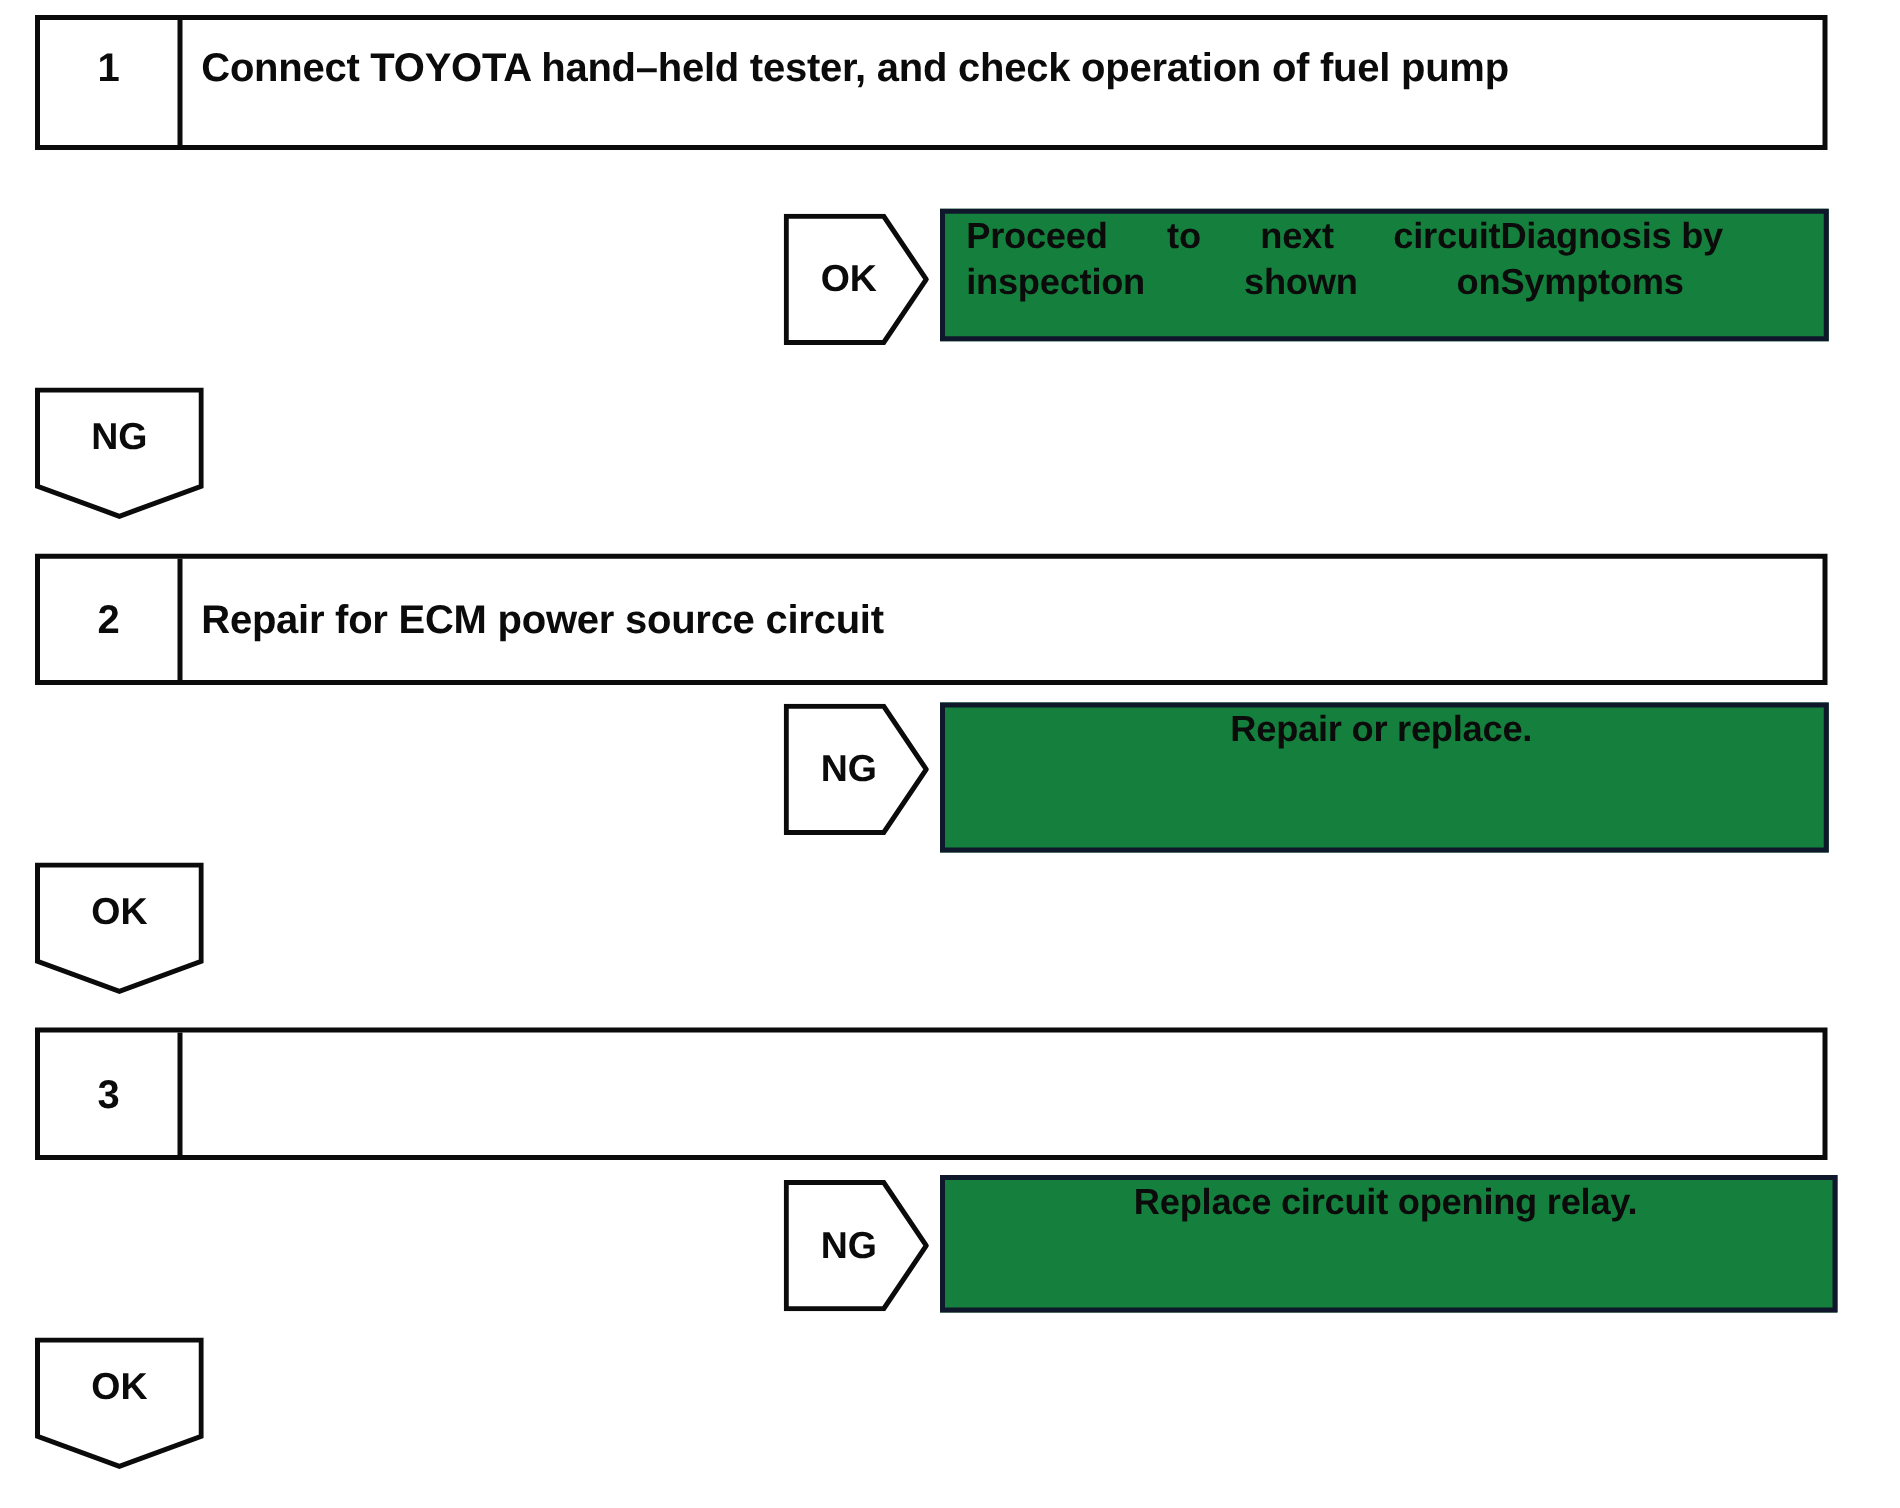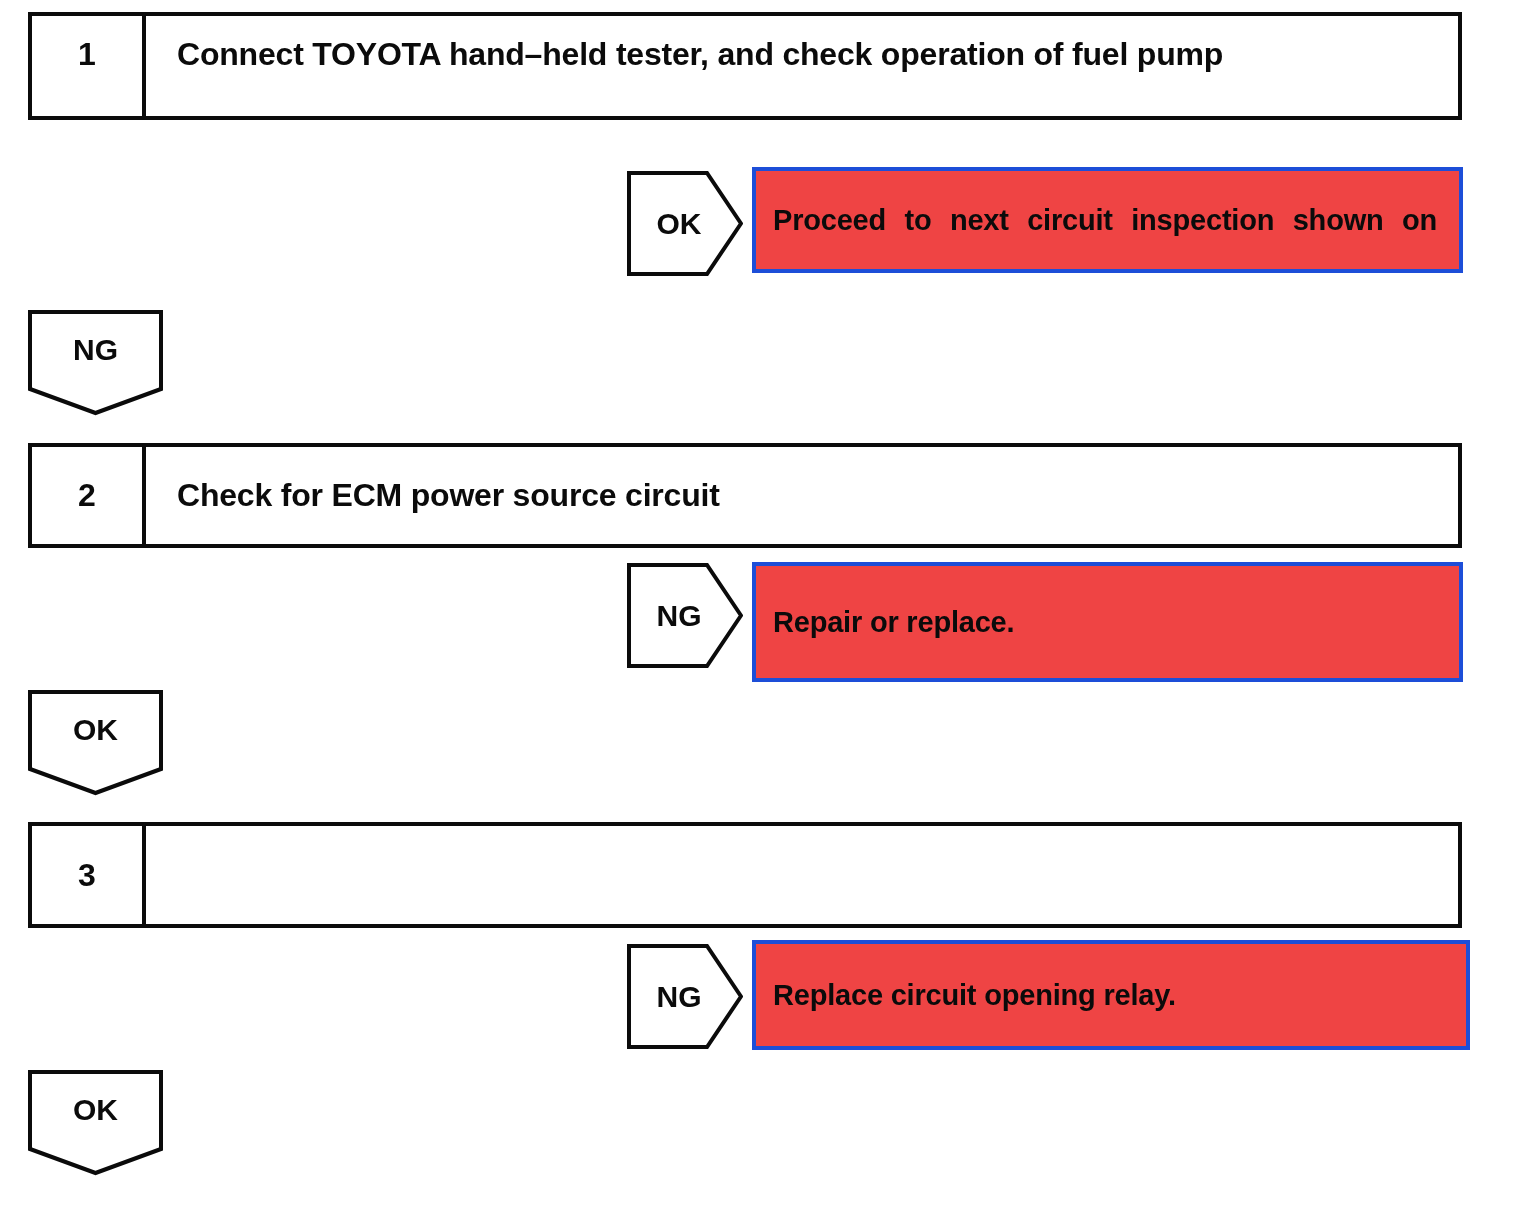--- a/index.html
+++ b/index.html
@@ -26,21 +26,21 @@
     flex: 0 0 114px;
     border-right: 4px solid #0b0b0b;
     display: flex;
     justify-content: center;
     font-size: 32px;
     font-weight: bold;
   }
   .box-title {
     flex: 1;
     display: flex;
-    padding-left: 31px;
+    padding-left: 15px;
     font-size: 32px;
     font-weight: bold;
     letter-spacing: -0.2px;
     white-space: nowrap;
   }
   .v-top .num-cell, .v-top .box-title { align-items: flex-start; padding-top: 20px; }
   .v-center .num-cell, .v-center .box-title { align-items: center; }
 
   
   .branch-arrow {
@@ -52,24 +52,24 @@
   .branch-arrow .label {
     position: absolute;
     left: 0; top: 0; width: 104px; height: 105px;
     display: flex; align-items: center; justify-content: center;
     font-size: 30px; font-weight: bold;
   }
 
   
   .result-box {
     position: absolute;
-    border: 4px solid #1d4ed8;
-    background: #ef4444;
+    border: 4px solid #0f172a;
+    background: #15803d;
     display: flex;
-    flex-direction: column;
+    flex-direction: row;
     justify-content: center;
     padding: 0 22px 0 17px;
   }
   .result-line {
     font-size: 29px;
     font-weight: bold;
     line-height: 37px;
     letter-spacing: -0.2px;
   }
   .result-line.justify { text-align: justify; text-align-last: justify; }
@@ -99,32 +99,33 @@
   </div>
 
   <div class="branch-arrow" style="left:627px; top:171px;">
     <svg width="116" height="105" viewBox="0 0 116 105">
       <polygon points="2,2 80,2 114,52.5 80,103 2,103" fill="#ffffff" stroke="#0b0b0b" stroke-width="4" stroke-linejoin="miter"></polygon>
     </svg>
     <span class="label">OK</span>
   </div>
   <div class="result-box" style="left:752px; top:167px; width:711px; height:106px;">
     <div class="result-line justify">Proceed to next circuit inspection shown on</div>
+    <div class="result-line">Diagnosis by Symptoms</div>
   </div>
 
   <div class="flow-connector" style="left:28px; top:310px;">
     <svg width="135" height="106" viewBox="0 0 135 106">
       <polygon points="2,2 133,2 133,79 67.5,103 2,79" fill="#ffffff" stroke="#0b0b0b" stroke-width="4" stroke-linejoin="miter"></polygon>
     </svg>
     <span class="label">NG</span>
   </div>
 
   <div class="main-box v-center" style="left:28px; top:443px; width:1434px; height:105px;">
     <div class="num-cell">2</div>
-    <div class="box-title">Check for ECM power source circuit</div>
+    <div class="box-title">Repair for ECM power source circuit</div>
   </div>
 
   <div class="branch-arrow" style="left:627px; top:563px;">
     <svg width="116" height="105" viewBox="0 0 116 105">
       <polygon points="2,2 80,2 114,52.5 80,103 2,103" fill="#ffffff" stroke="#0b0b0b" stroke-width="4" stroke-linejoin="miter"></polygon>
     </svg>
     <span class="label">NG</span>
   </div>
   <div class="result-box" style="left:752px; top:562px; width:711px; height:120px;">
     <div class="result-line">Repair or replace.</div>

